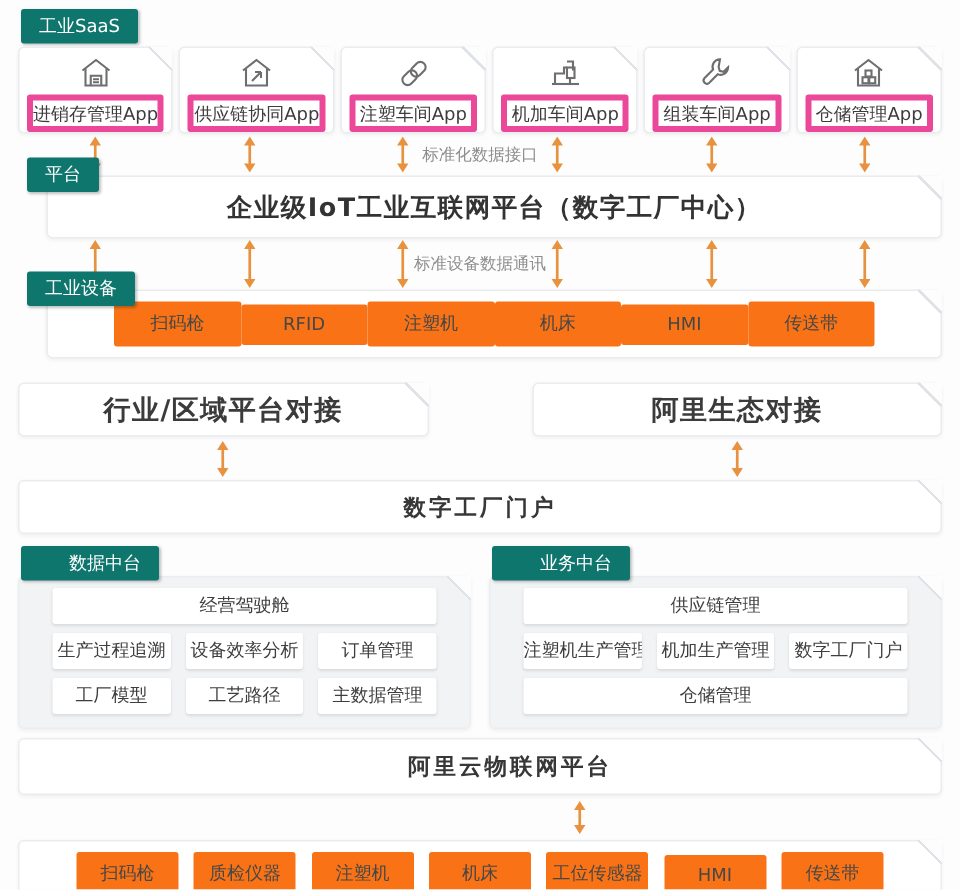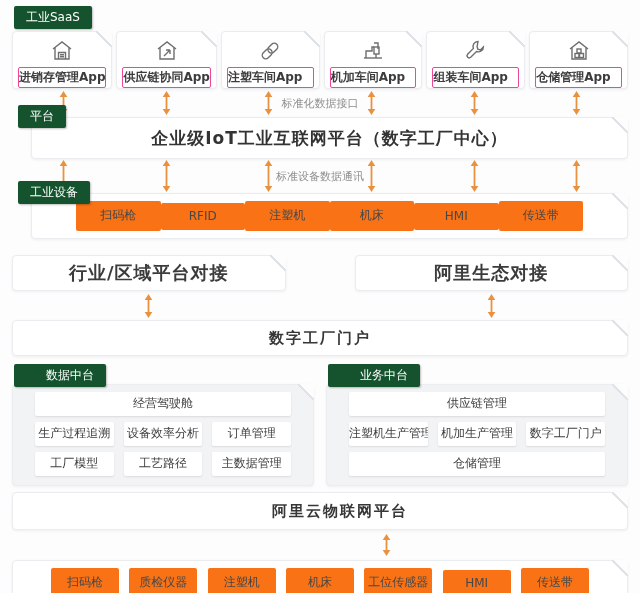--- a/index.html
+++ b/index.html
@@ -2,38 +2,38 @@
 <html><head>
 <meta charset="utf-8">
 <style>
   * { margin:0; padding:0; box-sizing:border-box; }
   html,body { background:#fdfdfd; }
   body { font-family:"DejaVu Sans","Liberation Sans",sans-serif; color:#3f3f3f; }
   .canvas { position:relative; width:640px; height:593px; overflow:hidden; background:#fdfdfd; padding-top:6px; }
   .wrap { margin:0 12px; }
 
   
-  .tag { display:inline-block; background:#14532d; color:#ffffff; font-size:12px; line-height:1;
+  .tag { display:inline-block; background:#0f766e; color:#ffffff; font-size:12px; line-height:1;
          padding:5px 12px 6px; border-radius:2px; box-shadow:1px 1px 2px rgba(0,0,0,.25); z-index:4; }
   .tag.abs { position:absolute; left:6px; top:-12px; }
 
   
   .panel { position:relative; background:#ffffff; border:1px solid #eaecef; border-radius:4px;
            box-shadow:0 1px 3px rgba(0,0,0,.06); }
   .panel::before { content:""; position:absolute; top:-1px; right:-1px; width:16px; height:16px;
            background:linear-gradient(225deg,#fdfdfd 46%,#dfe2e6 46%,#dfe2e6 54%,#ffffff 54%); }
   .panel.gray { background:#f2f3f5; border-color:#ebedf0; }
   .panel.gray::before { background:linear-gradient(225deg,#fdfdfd 46%,#e0e3e7 46%,#e0e3e7 54%,#f2f3f5 54%); }
 
   
   .app-row { display:flex; gap:4px; margin-top:2px; }
   .app-card { flex:1; height:58px; display:flex; flex-direction:column; align-items:center; }
   .app-card .icon { height:32px; display:flex; align-items:center; justify-content:center; margin-top:3px; }
-  .app-label { display:block; width:calc(100% - 10px); margin:0 5px; border:1px solid #ec4899; border-radius:2px;
-               font-size:12px; line-height:1.2; text-align:left; padding:2px 0 3px; color:#3c3c3c; white-space:nowrap; overflow:hidden;font-weight:bold; }
+  .app-label { display:block; width:calc(100% - 10px); margin:0 5px; border:4px solid #ec4899; border-radius:2px;
+               font-size:12px; line-height:1.2; text-align:center; padding:2px 0 3px; color:#3c3c3c; white-space:nowrap; overflow:hidden; }
 
   
   .arrow-row { position:relative; display:flex; }
   .arrow-row .slot { flex:1; display:flex; align-items:center; justify-content:center; }
   .r1 { height:28px; }
   .r2 { height:34px; }
   .conn-label { position:absolute; left:50%; top:50%; transform:translate(-50%,-50%);
                 font-size:11px; color:#8e8e8e; background:#fdfdfd; padding:0 6px; white-space:nowrap; z-index:2; }
   svg.darrow { display:block; }
 

